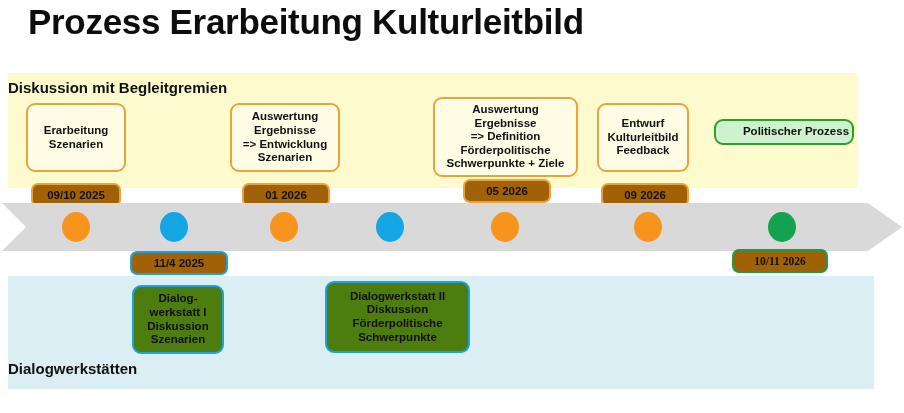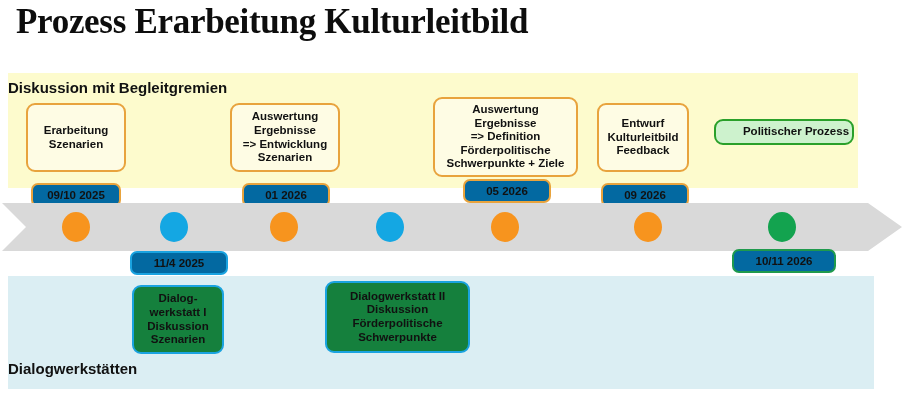--- a/index.html
+++ b/index.html
@@ -7,24 +7,24 @@
     width:904px;height:413px;
     background:#ffffff;
     font-family:"Liberation Sans", sans-serif;
     overflow:hidden;
     position:relative;
   }
   #stage{position:relative;width:904px;height:413px;}
 
   
   .title{
-    position:absolute;left:16px;top:2px;
+    position:absolute;left:28px;top:2px;
     font-size:35px;font-weight:bold;color:#0d0d0d;
     letter-spacing:-0.3px;white-space:nowrap;
-    font-family:Liberation Serif, serif;
+    font-family:Liberation Sans, sans-serif;
   }
 
   
   .band-top{
     position:absolute;left:8px;top:73px;width:850px;height:115px;
     background:#fdfbcd;
   }
   .band-bottom{
     position:absolute;left:8px;top:276px;width:866px;height:113px;
     background:#dbeef3;
@@ -71,31 +71,31 @@
     border:2px solid #e8a33d;
     font-size:11.5px;color:#111;
     padding:3px 4px;
   }
   .box.green-ev{
     background:#cdf2cd;
     border:2px solid #2aa02a;
     font-size:11.5px;color:#111;
   }
   .box.blue-ev{
-    background:#15803d;
+    background:#4d7c0f;
     border:2.2px solid #1aa3e0;
     font-size:11.5px;color:#111;
     padding:3px 4px;
   }
 
   
   .chip{
     position:absolute;box-sizing:border-box;
     display:flex;align-items:center;justify-content:center;
-    background:#0369a1;
+    background:#a16207;
     font-size:11.5px;font-weight:bold;color:#111;
     border-radius:7px;height:24px;
   }
   .chip.orange{border:2px solid #e8a33d;}
   .chip.blue{border:2px solid #1aa3e0;}
   .chip.green{border:2px solid #1f9a4d;}
 
   .ln{display:block;}
 </style>
 </head>
@@ -166,21 +166,21 @@
   <div class="dot blue" style="left:160px;"></div>
   <div class="dot orange" style="left:270px;"></div>
   <div class="dot blue" style="left:376px;"></div>
   <div class="dot orange" style="left:491px;"></div>
   <div class="dot orange" style="left:634px;"></div>
   <div class="dot green" style="left:768px;"></div>
 
   <div class="chip blue" style="left:130px;top:251px;width:98px;">
     <span>11/4 2025</span>
   </div>
-  <div class="chip green" style="left:732px;top:249px;width:104px;">
+  <div class="chip green" style="left:732px;top:249px;width:96px;font-family:Liberation Serif, serif;">
     <span>10/11 2026</span>
   </div>
 
   <div class="band-bottom">
     <div class="band-title bottom">Dialogwerkstätten</div>
   </div>
 
   <div class="box blue-ev" style="left:132px;top:285px;width:92px;height:69px;">
     <div>
       <span class="ln">Dialog-</span>

